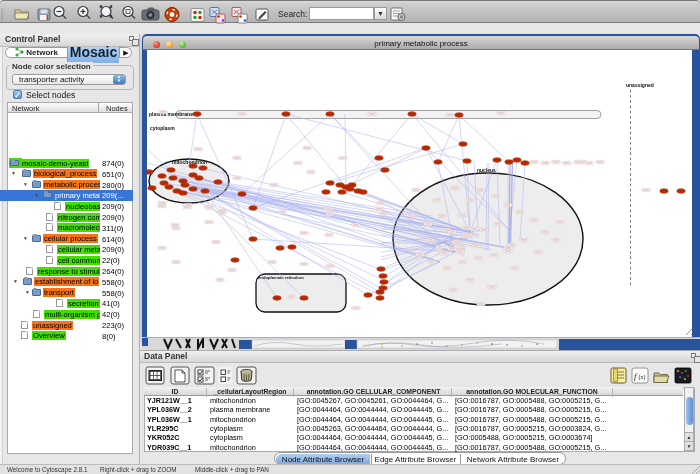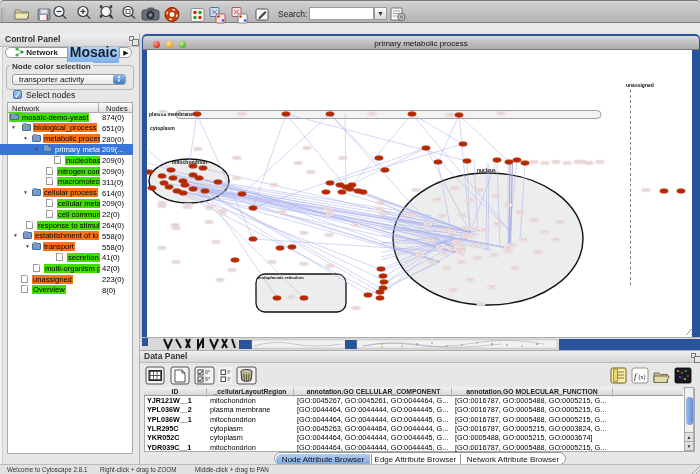--- a/index.html
+++ b/index.html
@@ -19,21 +19,21 @@
 #tab-mos { position:absolute; left:67px; top:13px; width:52px; height:16px; background:linear-gradient(#b5d2f1,#7fb0e8); font-size:14px; font-weight:bold; color:#123; text-align:center; line-height:11px; border-left:1px solid #9a9a9a; }
 #tab-arr { position:absolute; left:119px; top:13px; width:13px; height:11px; border-left:1px solid #9a9a9a; font-size:7px; text-align:center; line-height:11px; color:#111; }
 #grpbox { position:absolute; left:6px; top:31px; width:128px; height:25px; border:1px solid #b5b5b5; border-radius:4px; }
 #grplbl { position:absolute; left:10px; top:27.5px; font-size:8px; font-weight:bold; color:#333; background:#e7e7e7; padding:0 2px; }
 #combo { position:absolute; left:12px; top:39.5px; width:114px; height:11px; background:linear-gradient(#fff,#e6e6e6); border:1px solid #9a9a9a; border-radius:3px; font-size:8px; color:#111; padding:0.5px 0 0 6px; }
 #combo-btn { position:absolute; right:0px; top:0px; width:12px; height:9.5px; background:linear-gradient(#8ab8ee,#3c79c8); border-radius:2px; margin:0; color:#fff; font-size:4.5px; line-height:4.5px; text-align:center; }
 #chk { position:absolute; left:13px; top:55.5px; width:9px; height:9px; background:linear-gradient(#a8ccf2,#5b93d8); border:1px solid #4a78aa; border-radius:2px; color:#fff; font-size:8px; line-height:9px; font-weight:bold; text-align:center; }
 #chklbl { position:absolute; left:26px; top:56px; font-size:8.5px; color:#111; }
 #treebox { position:absolute; left:7px; top:68px; width:126px; height:352px; background:#fff; border:1px solid #aaa; }
 #treehdr { position:absolute; left:0; top:0; width:124px; height:9.5px; background:linear-gradient(#fdfdfd,#dedede); border-bottom:1px solid #aaa; font-size:7.5px; color:#222; }
-.trow { position:absolute; left:0; width:133px; height:10.8px; font-size:7.6px; }
+.trow { position:absolute; left:0; width:133px; height:10.8px; font-size:7.6px;margin-top:46px; }
 .tarr { position:absolute; top:2px; font-size:5px; color:#444; }
 .tfold { position:absolute; top:2px; width:9px; height:6.5px; background:#7a9cc4; border:1px solid #4a6a94; border-radius:1px; }
 .tfold:before { content:""; position:absolute; left:0; top:-2px; width:4px; height:2px; background:#7a9cc4; border-radius:1px 1px 0 0; }
 .tfile { position:absolute; top:1px; width:6.5px; height:8px; background:#fff; border:1px solid #999; }
 .tfile:after { content:""; position:absolute; right:-1px; top:-1px; width:0; height:0; border-left:3px solid #bbb; border-bottom:3px solid transparent; border-left-color:#ccc; transform:rotate(90deg); }
 .ttxt { position:absolute; top:1px; padding:0 1px; white-space:nowrap; color:#000; overflow:hidden; max-height:9px; }
 .bgG { background:#44dd00; }
 .bgR { background:#f97316; }
 .bgB { color:#fff; }
 .tcnt { position:absolute; left:102px; top:1.5px; color:#000; font-size:7.6px; }

